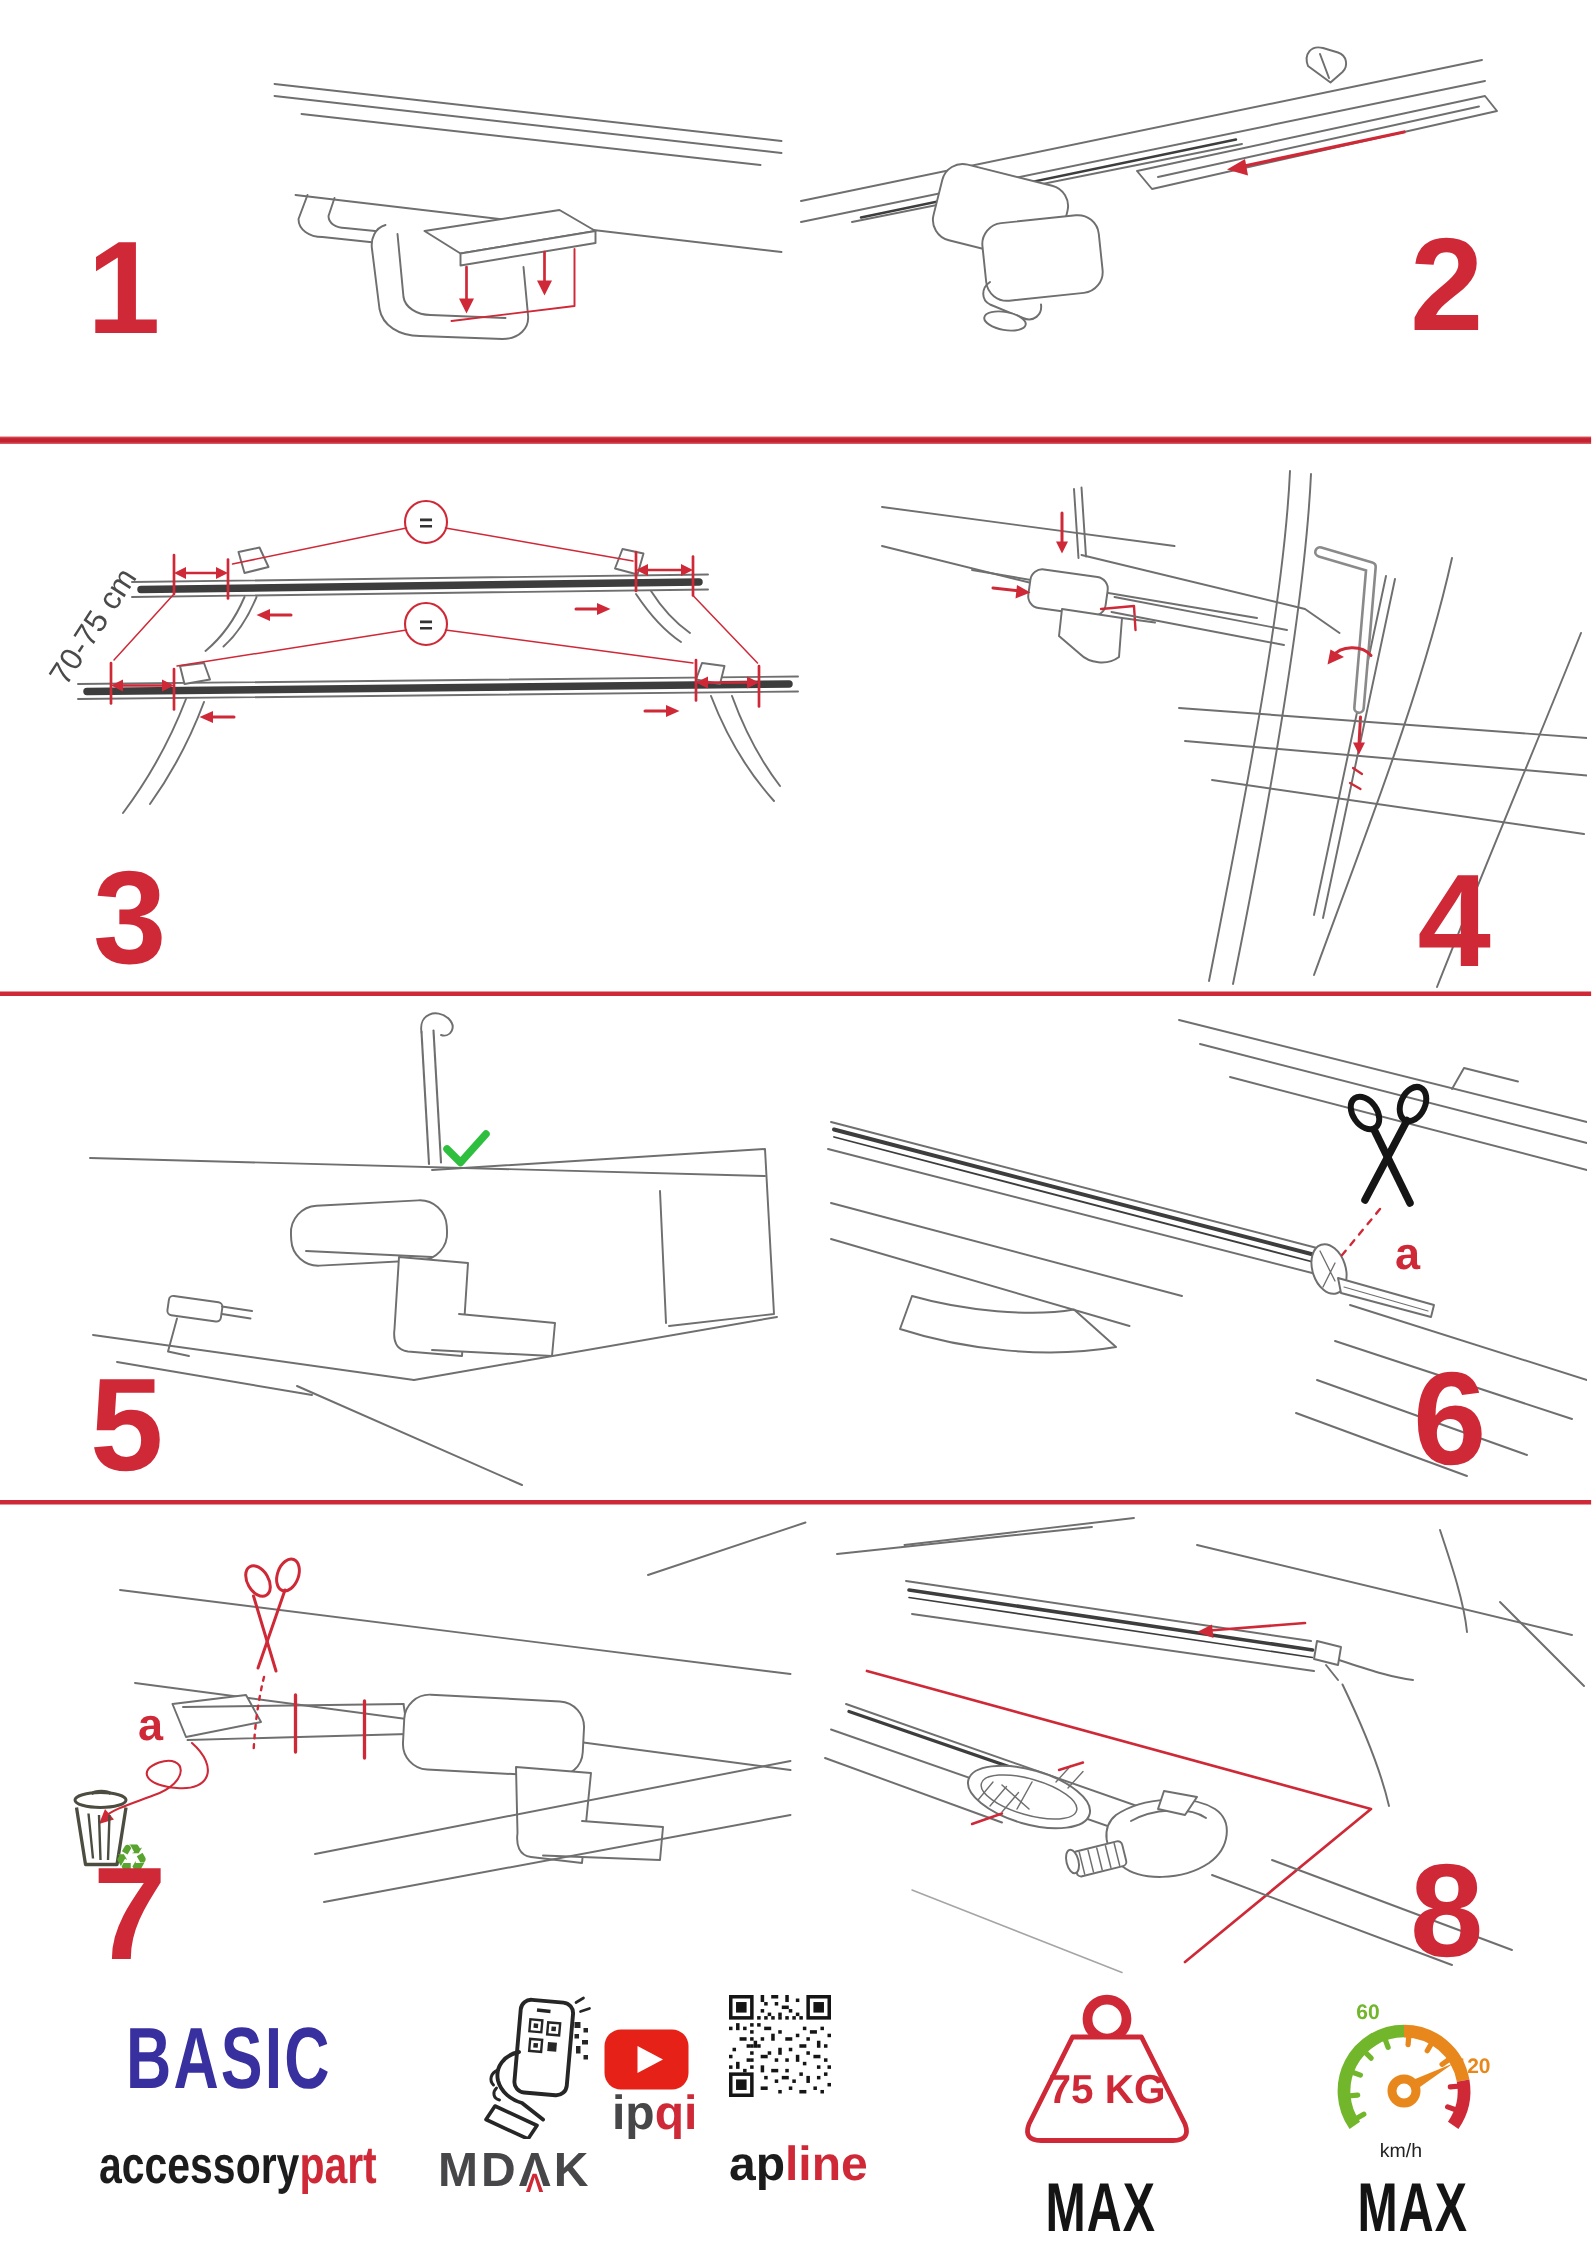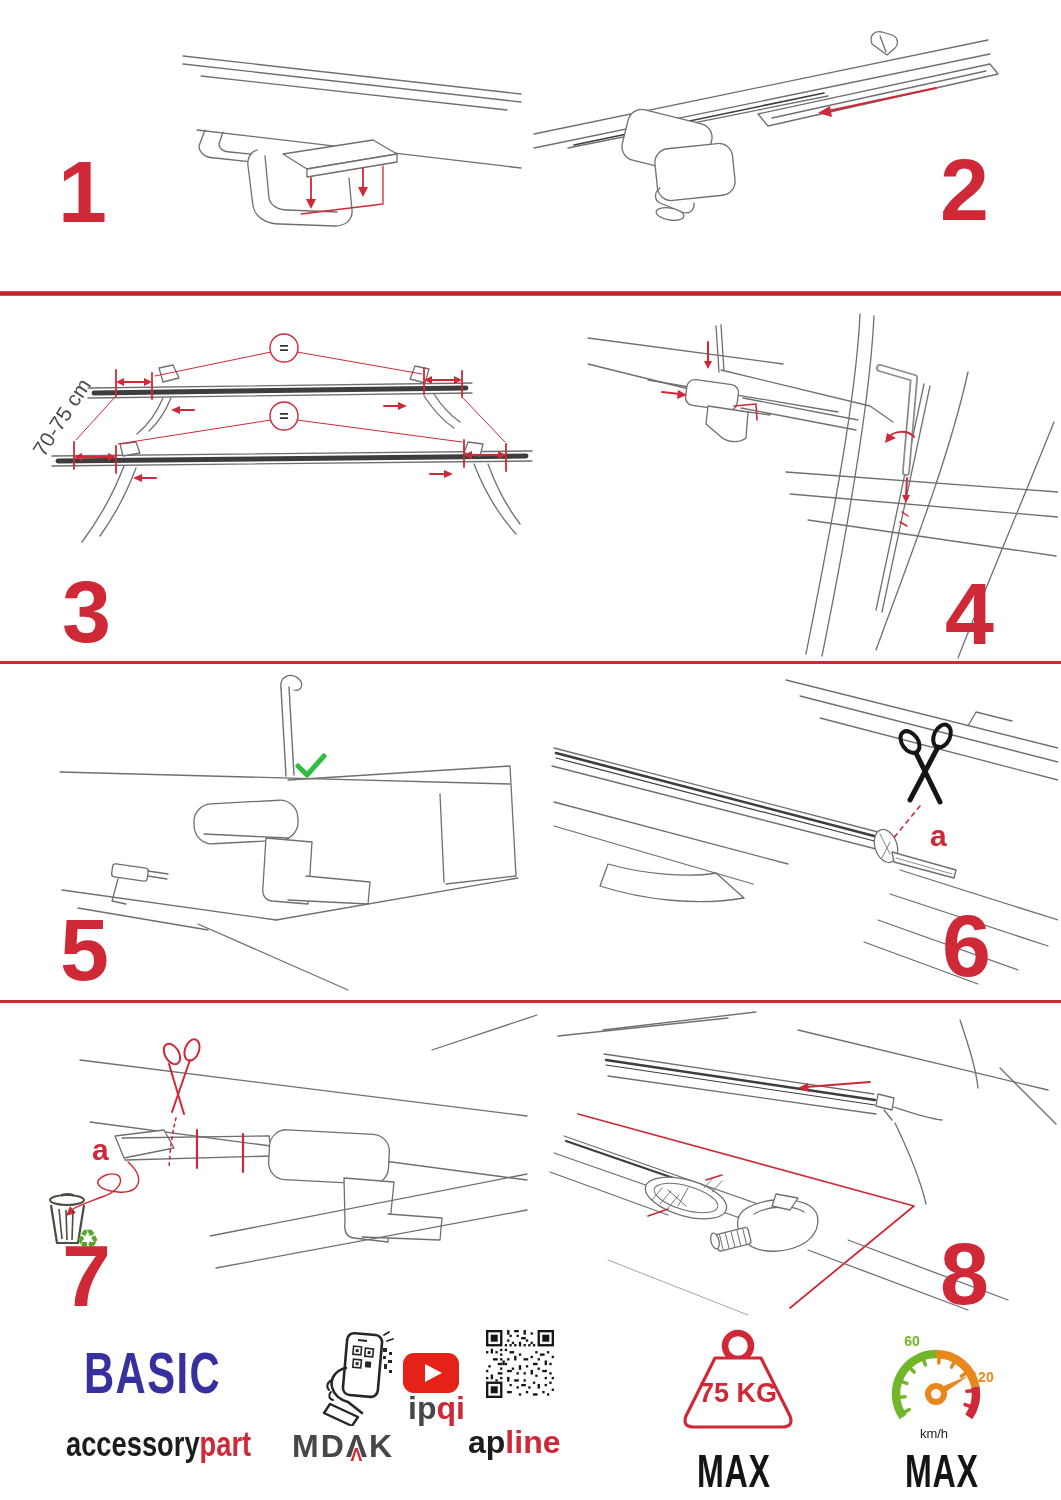--- a/index.html
+++ b/index.html
@@ -26,21 +26,21 @@
          color:#38309f;transform:scaleX(0.72);transform-origin:left top;letter-spacing:2px;}
   .apword{position:absolute;left:66px;top:1426px;font:700 35px/1 "Liberation Sans",sans-serif;
           transform:scaleX(0.78);transform-origin:left top;}
   .k{color:#1c1c1c;} .rd{color:#cf2937;}
   .mdak{position:absolute;left:292px;top:1430px;font:700 32px/1 "Liberation Sans",sans-serif;
         color:#47474a;letter-spacing:2px;}
   .lam{position:relative;display:inline-block;}
   .lam-red{position:absolute;left:50%;bottom:-2px;transform:translateX(-50%) scale(0.55);
            transform-origin:center bottom;color:#cf2937;}
   .ipqi{position:absolute;left:408px;top:1392px;font:700 32px/1 "Liberation Sans",sans-serif;color:#47474a;}
-  .apline{position:absolute;left:468px;top:1426px;font:700 32px/1 "Liberation Sans",sans-serif;}
+  .apline{position:absolute;left:486px;top:1426px;font:700 32px/1 "Liberation Sans",sans-serif;}
   .maxlabel{position:absolute;font:700 46px/1 "Liberation Sans",sans-serif;color:#141414;
             transform:scaleX(0.70);transform-origin:left top;letter-spacing:1px;}
 </style>
 </head>
 <body>
 
 <div class="page">
 
   <svg class="art" style="left:105px;top:28px" width="420" height="240" viewBox="0 0 420 240">
     <line class="g" x1="78" y1="28" x2="416" y2="66"></line>

